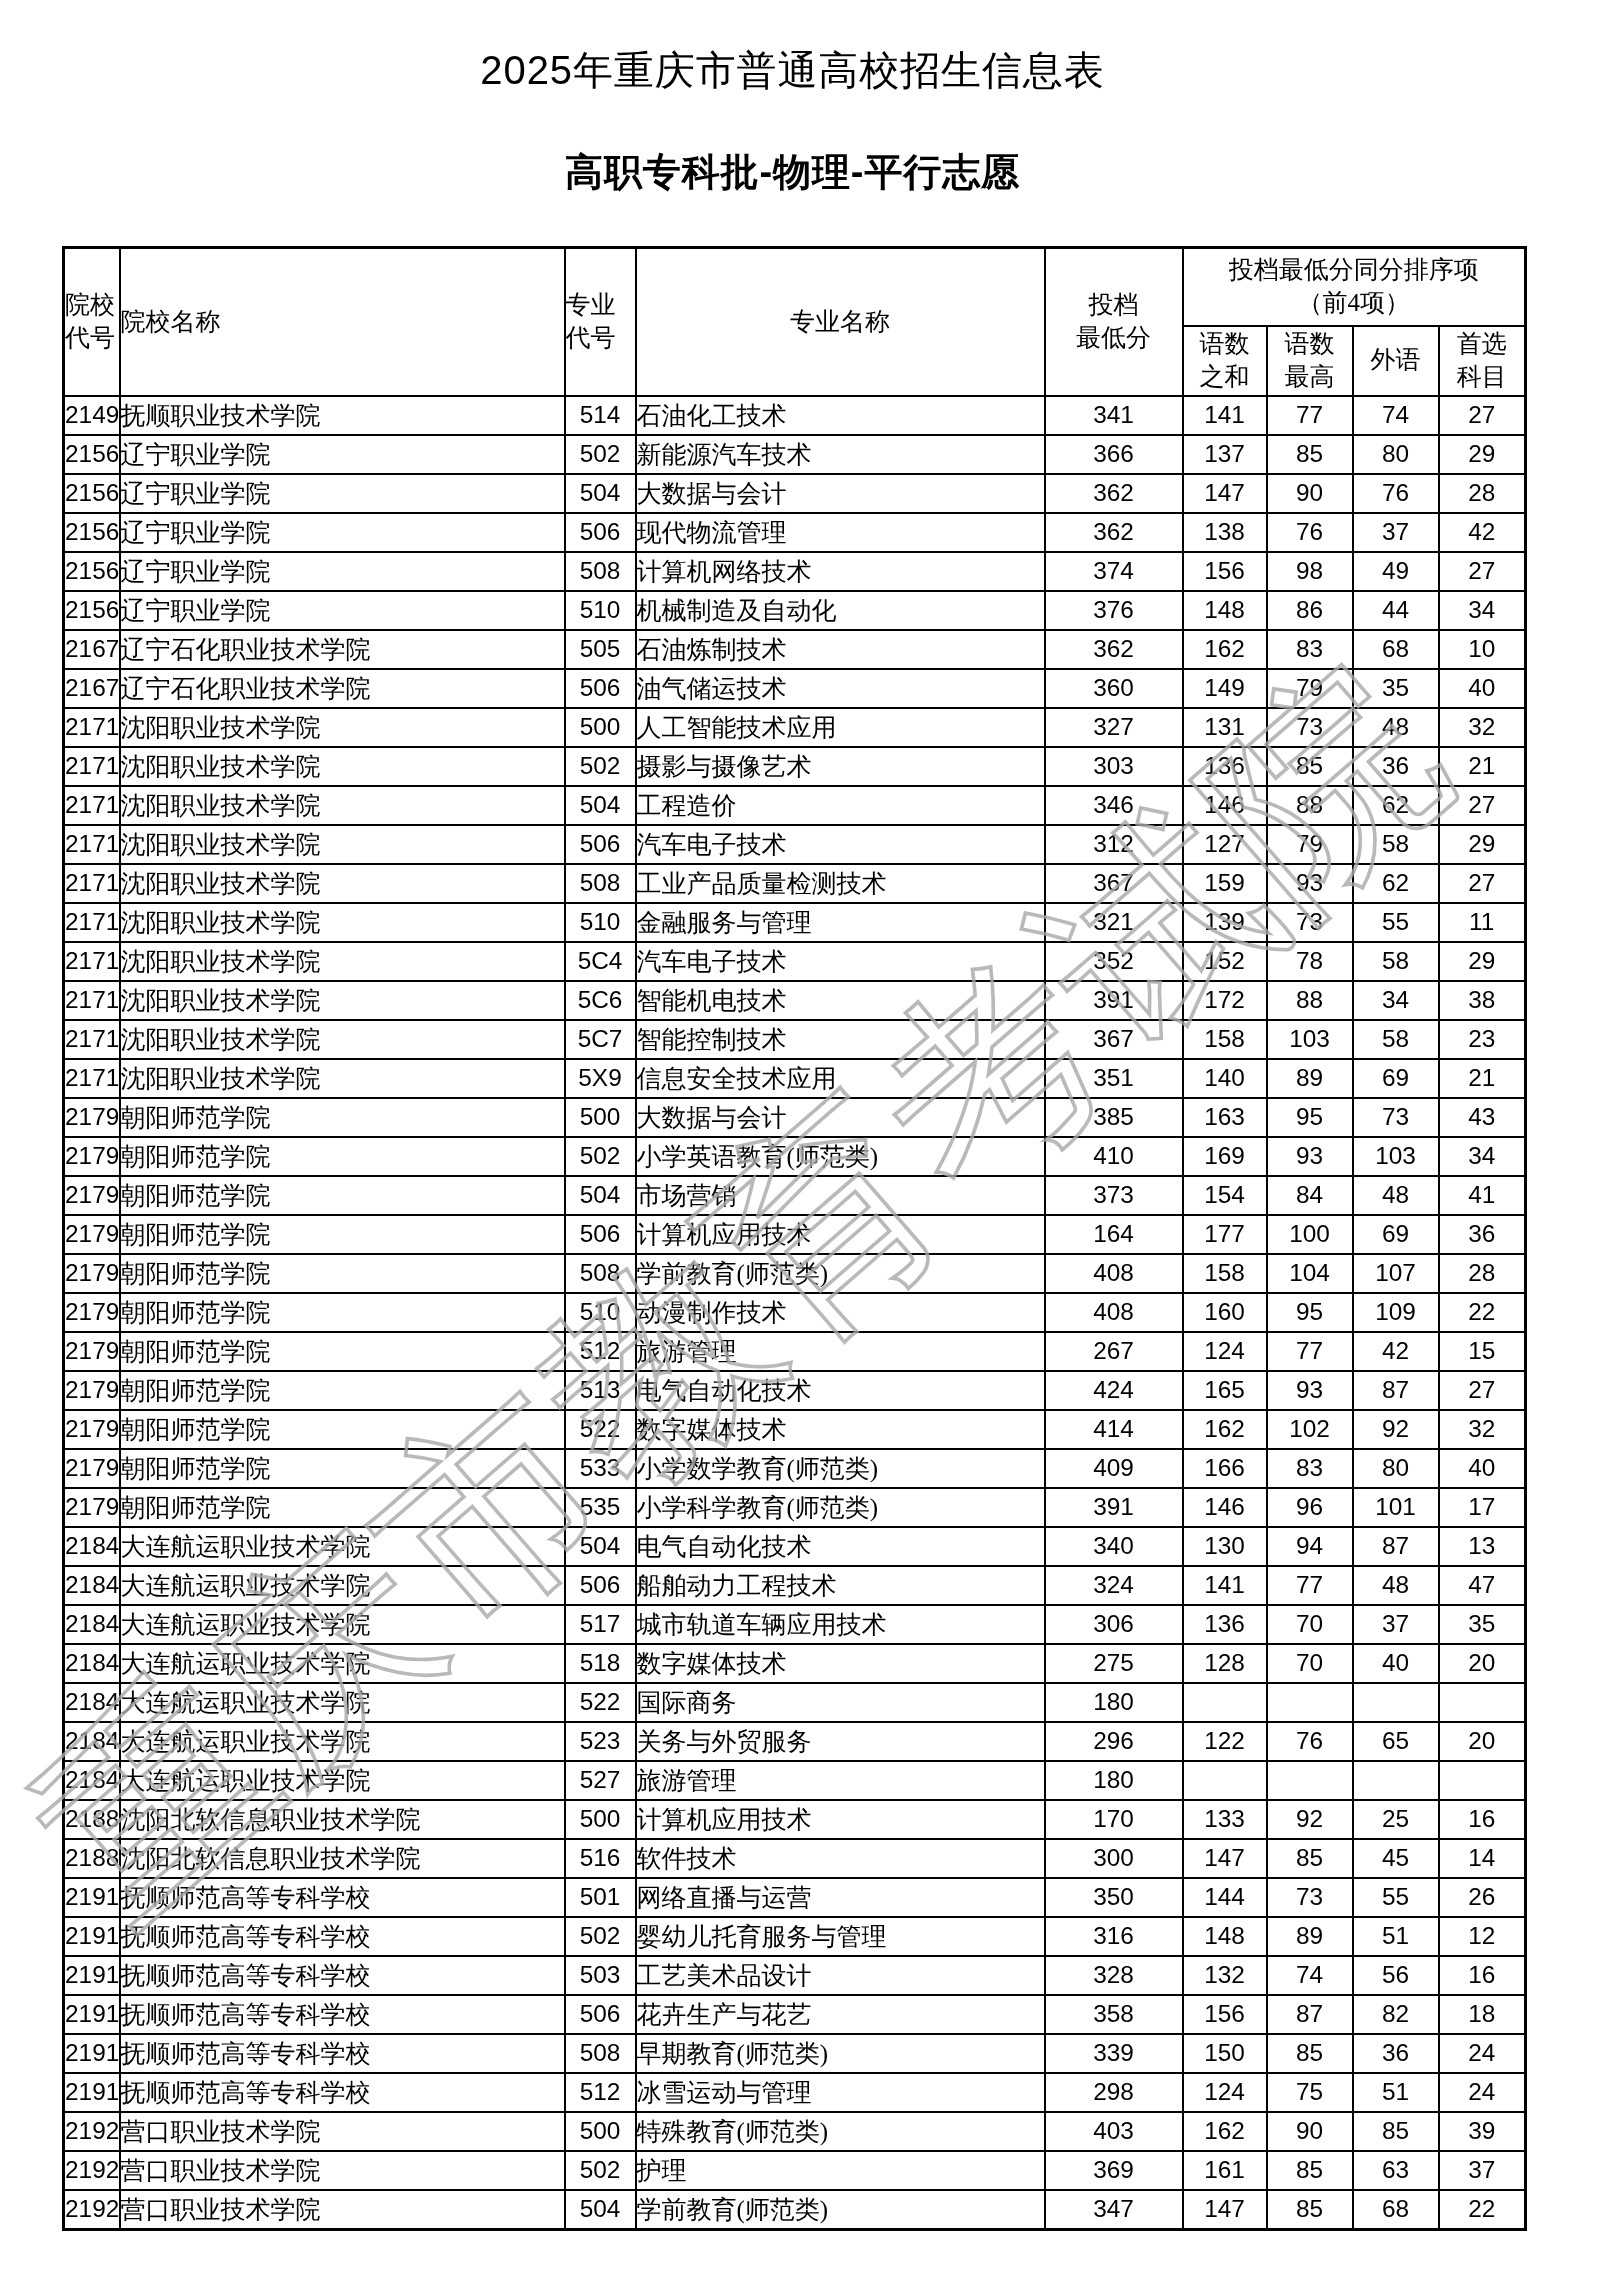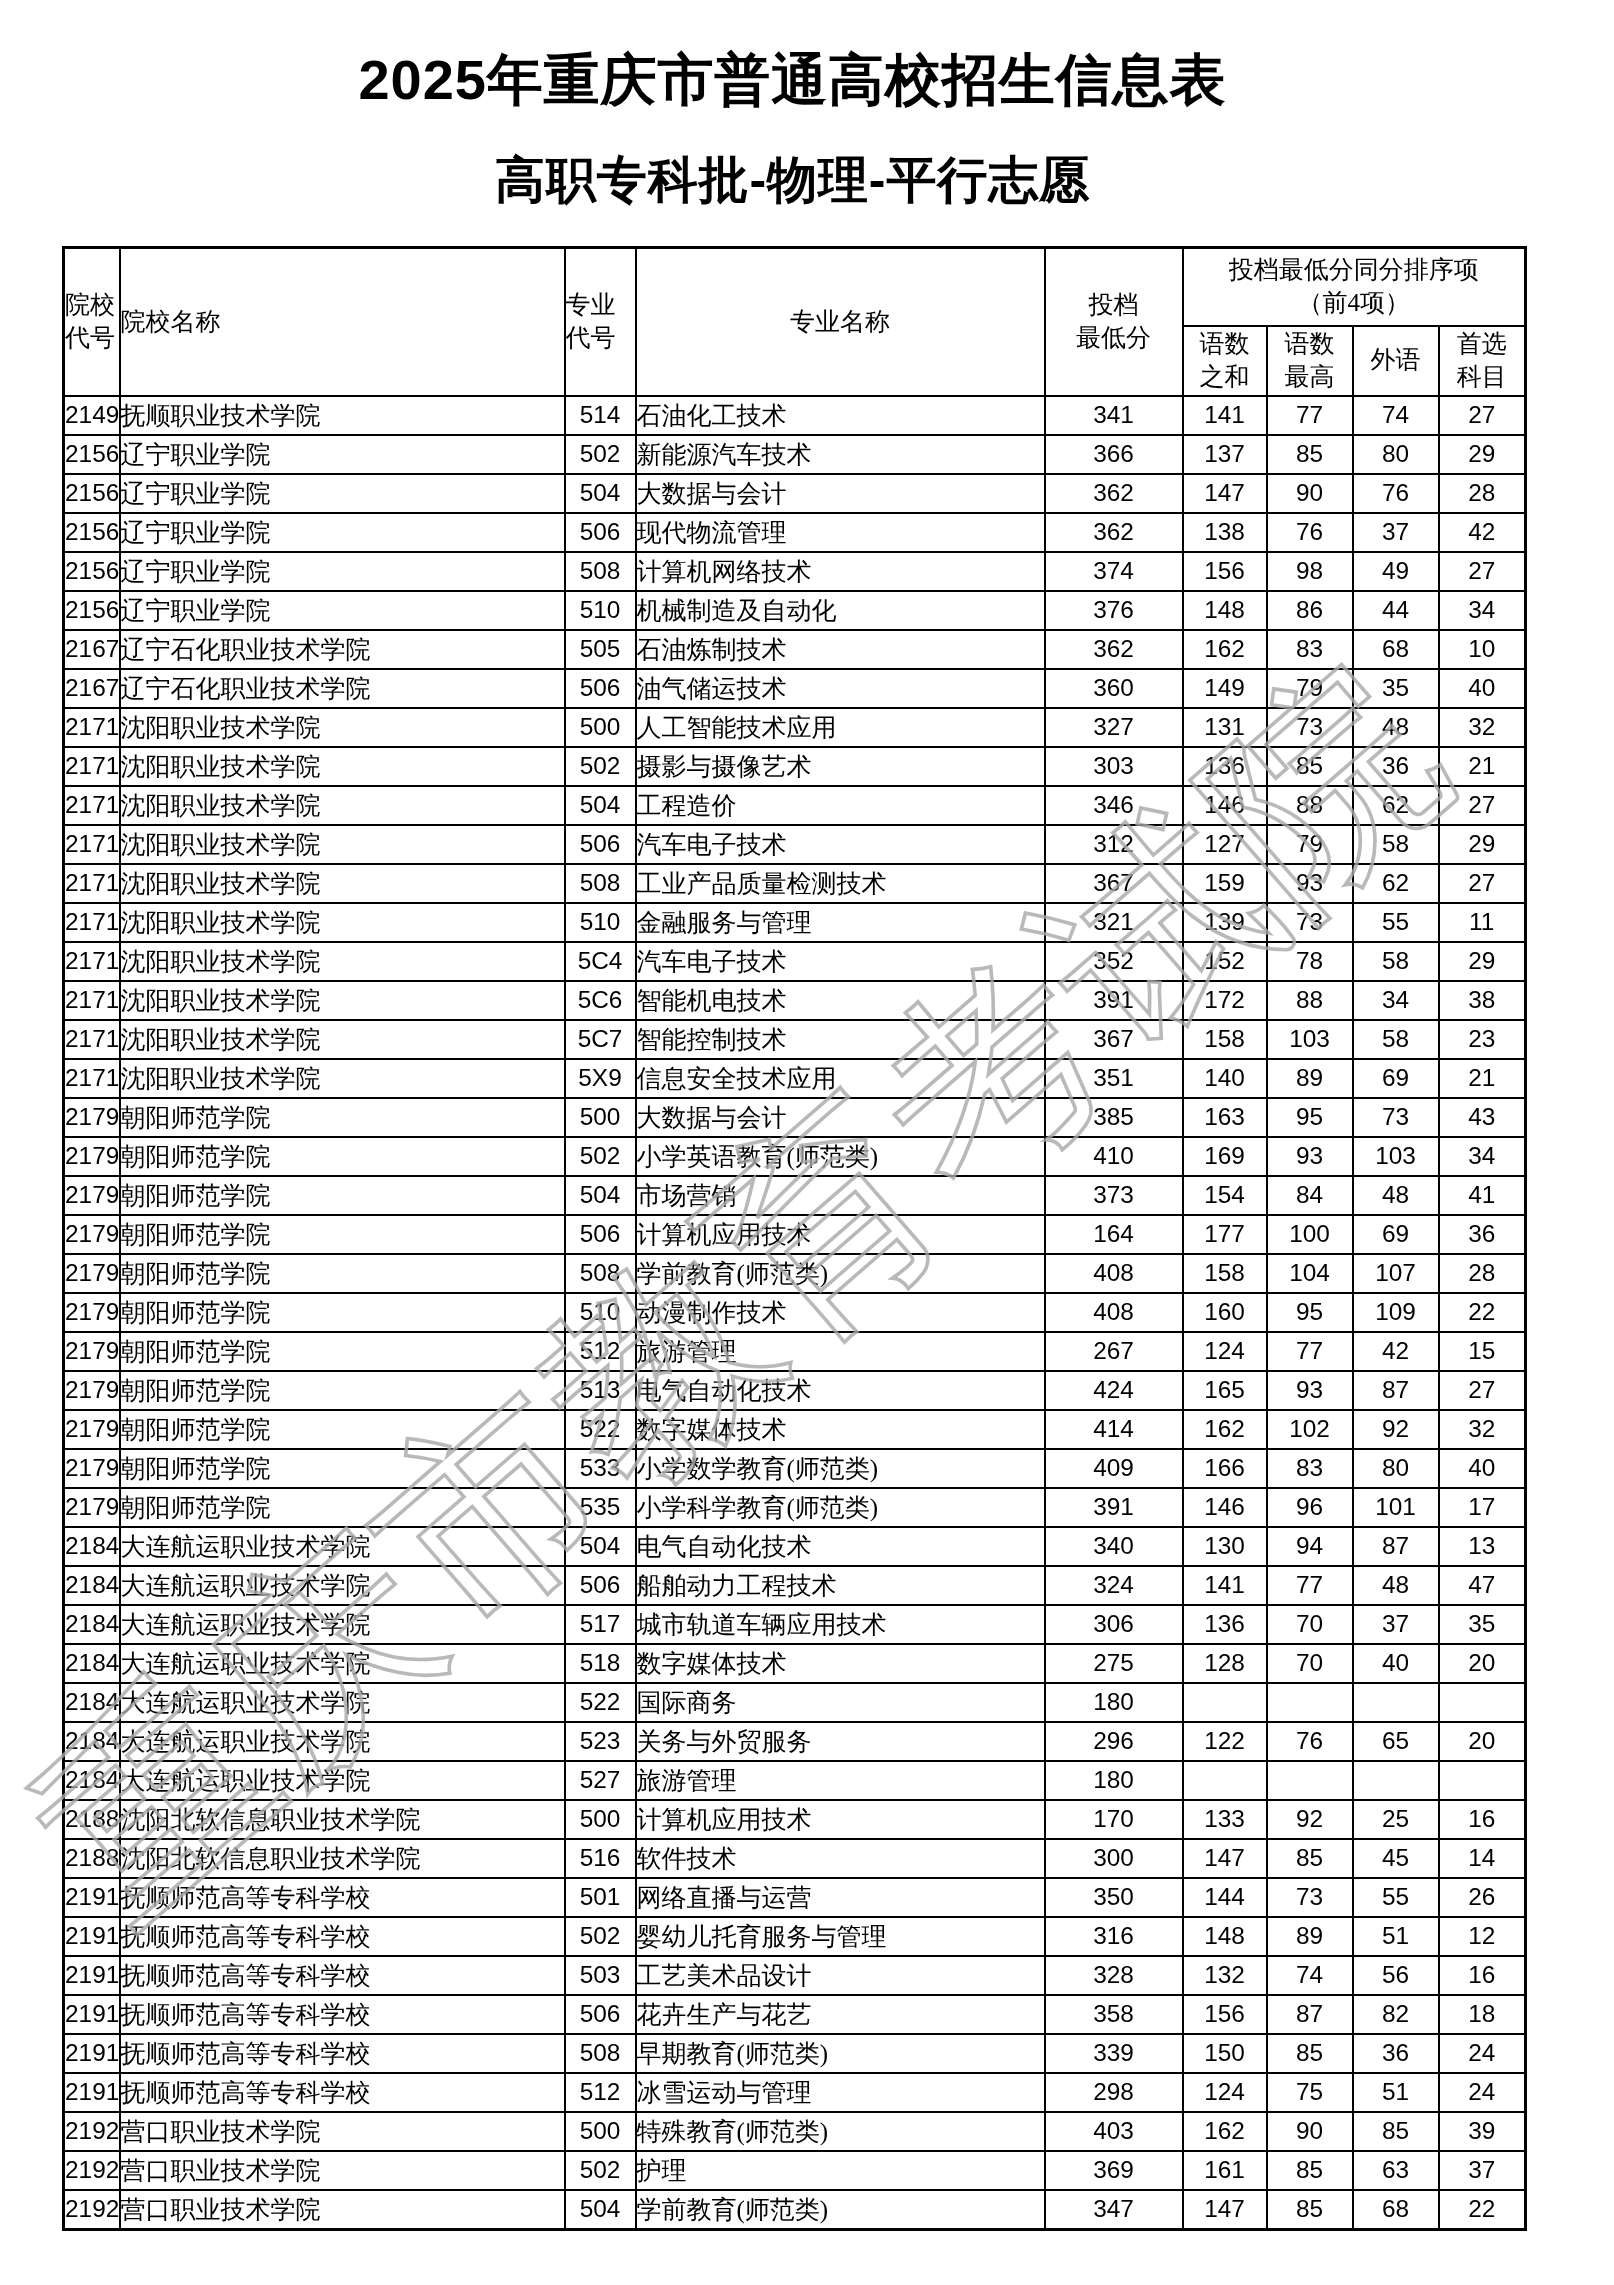--- a/index.html
+++ b/index.html
@@ -1,21 +1,21 @@
 <!DOCTYPE html>
 <html style="font-size:14.5px"><head>
 <meta charset="utf-8">
 <style>
   html,body{margin:0;padding:0;background:#fff;}
   .page{position:relative;width:1615px;height:2285px;background:#ffffff;color:#000;overflow:hidden;}
 
   .title{position:absolute;left:0;top:43px;width:1585px;text-align:center;
-         font-family:"Liberation Sans",sans-serif;font-weight:bold;font-size:56px;letter-spacing:0.9px;}
+         font-family:"Liberation Sans",sans-serif;font-weight:normal;font-size:40px;letter-spacing:0.9px;}
   .subtitle{position:absolute;left:0;top:147px;width:1585px;text-align:center;
-         font-family:"Liberation Sans",sans-serif;font-weight:bold;font-size:50px;letter-spacing:0.9px;}
+         font-family:"Liberation Sans",sans-serif;font-weight:bold;font-size:38px;letter-spacing:0.9px;}
 
   table.adm{position:absolute;left:62px;top:246px;width:1462px;
          border-collapse:collapse;table-layout:fixed;
          border:3.6px solid #000;
          font-family:"Liberation Serif",serif;font-size:25px;color:#000;}
   table.adm th, table.adm td{border:2.7px solid #000;padding:0;overflow:hidden;}
 
   col.c0{width:56px;}  col.c1{width:445px;} col.c2{width:71px;}  col.c3{width:409px;}
   col.c4{width:138px;} col.c5{width:84px;}  col.c6{width:86px;}  col.c7{width:86px;} col.c8{width:87px;}
 

